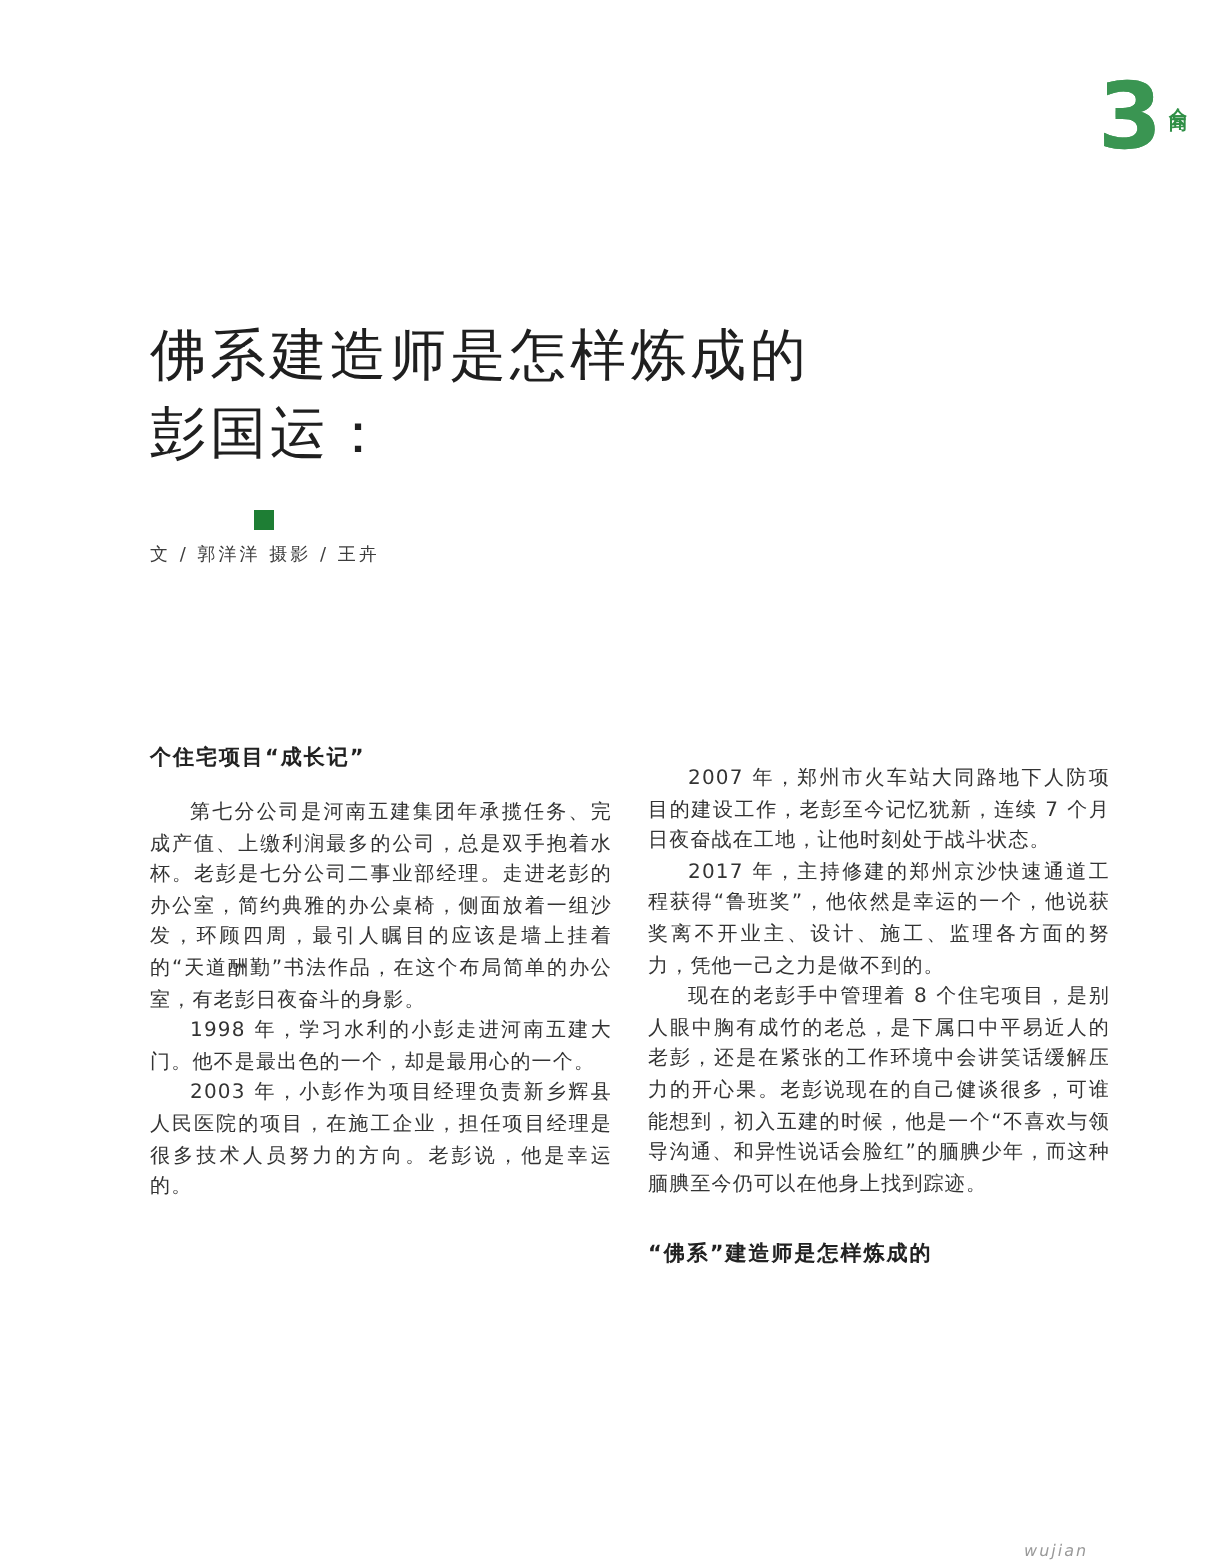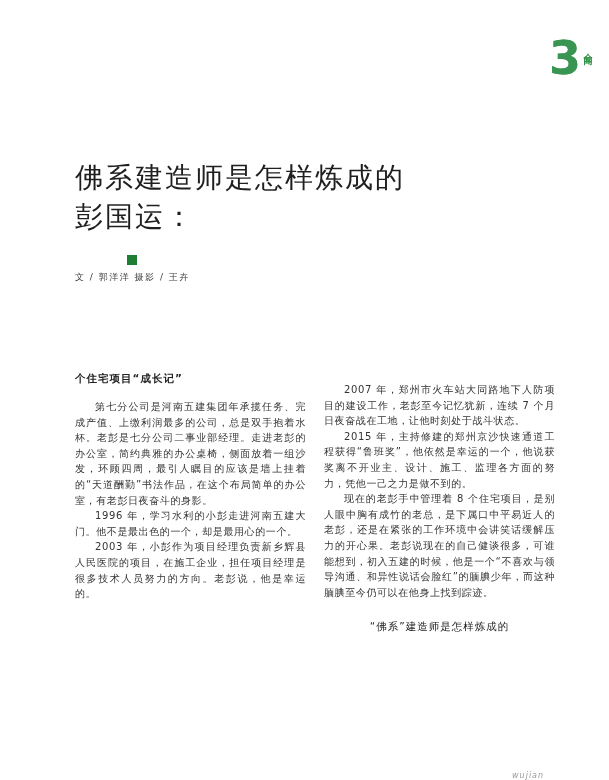--- a/index.html
+++ b/index.html
@@ -65,24 +65,23 @@
     text-indent:2em;
     letter-spacing:0.6px;
   }
   .col-heading{
     font-size:10.5px;font-weight:bold;color:#222;
     letter-spacing:1px;
     margin:0 0 13px 0;
   }
   .col-right{padding-top:10px;}
   .col-right .sub-heading{
-    font-size:10.5px;font-weight:normal;color:#222;
+    font-size:10.5px;font-weight:bold;color:#222;
     letter-spacing:1px;
     margin:20px 0 14px 0;
-    text-align:center;
   }
   
   .footer{
     position:absolute;right:46px;top:748px;
     display:flex;align-items:center;gap:5px;
   }
   .footer .journal{
     font-size:8px;color:#9a9a9a;font-style:italic;letter-spacing:1px;
   }
   .footer .pageno{
@@ -107,27 +106,27 @@
   <div class="byline">
     <span class="byline-square"></span>
     <span class="byline-text">文 / 郭洋洋  摄影 / 王卉</span>
   </div>
 
   <div class="columns">
 
     <div class="col col-left">
       <div class="col-heading">个住宅项目“成长记”</div>
       <p>第七分公司是河南五建集团年承揽任务、完成产值、上缴利润最多的公司，总是双手抱着水杯。老彭是七分公司二事业部经理。走进老彭的办公室，简约典雅的办公桌椅，侧面放着一组沙发，环顾四周，最引人瞩目的应该是墙上挂着的“天道酬勤”书法作品，在这个布局简单的办公室，有老彭日夜奋斗的身影。</p>
-      <p>1996 年，学习水利的小彭走进河南五建大门。他不是最出色的一个，却是最用心的一个。</p>
+      <p>1998 年，学习水利的小彭走进河南五建大门。他不是最出色的一个，却是最用心的一个。</p>
       <p>2003 年，小彭作为项目经理负责新乡辉县人民医院的项目，在施工企业，担任项目经理是很多技术人员努力的方向。老彭说，他是幸运的。</p>
     </div>
 
     <div class="col col-right">
       <p>2007 年，郑州市火车站大同路地下人防项目的建设工作，老彭至今记忆犹新，连续 7 个月日夜奋战在工地，让他时刻处于战斗状态。</p>
-      <p>2015 年，主持修建的郑州京沙快速通道工程获得“鲁班奖”，他依然是幸运的一个，他说获奖离不开业主、设计、施工、监理各方面的努力，凭他一己之力是做不到的。</p>
+      <p>2017 年，主持修建的郑州京沙快速通道工程获得“鲁班奖”，他依然是幸运的一个，他说获奖离不开业主、设计、施工、监理各方面的努力，凭他一己之力是做不到的。</p>
       <p>现在的老彭手中管理着 8 个住宅项目，是别人眼中胸有成竹的老总，是下属口中平易近人的老彭，还是在紧张的工作环境中会讲笑话缓解压力的开心果。老彭说现在的自己健谈很多，可谁能想到，初入五建的时候，他是一个“不喜欢与领导沟通、和异性说话会脸红”的腼腆少年，而这种腼腆至今仍可以在他身上找到踪迹。</p>
       <div class="sub-heading">“佛系”建造师是怎样炼成的</div>
     </div>
 
   </div>
 
   <div class="footer">
     <span class="journal">wujian</span>
     <span class="pageno">37</span>
   </div>

